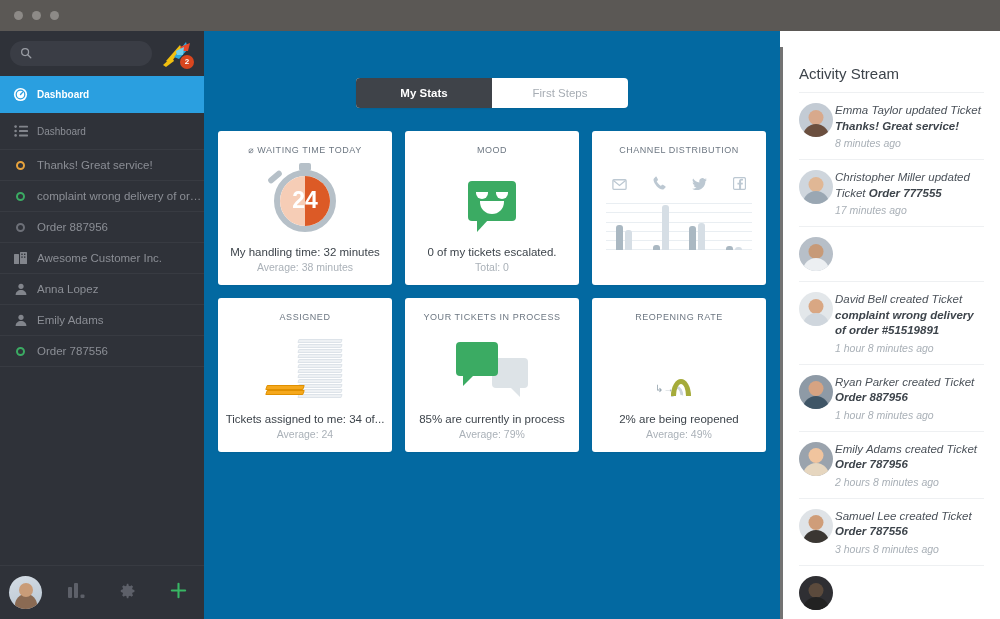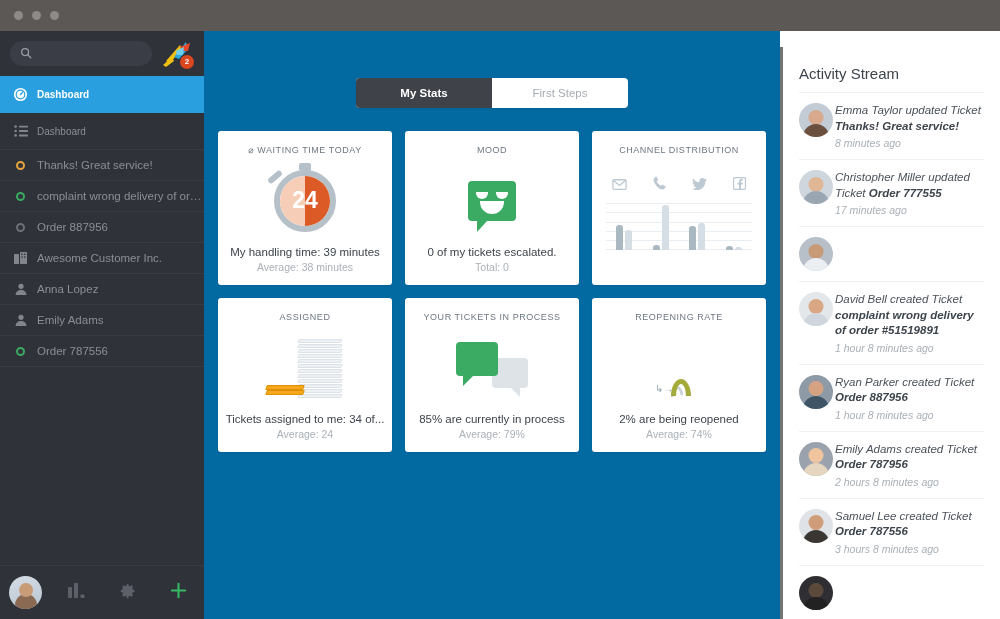--- a/index.html
+++ b/index.html
@@ -397,21 +397,21 @@
             <div class="watch">
               <div class="watch-arm"></div>
               <div class="watch-crown"></div>
               <div class="watch-ring"></div>
               <div class="watch-face">
                   <div class="half"></div>
                 </div>
               <div class="watch-num">24</div>
             </div>
           </div>
-          <div class="card-main">My handling time: 39 minutes</div>
+          <div class="card-main">My handling time: 32 minutes</div>
           <div class="card-sub">Average: 38 minutes</div>
         </div>
 
         <div class="card">
           <div class="card-title">MOOD</div>
           <div class="card-art">
             <div class="bubble">
               <span class="eye l"></span>
                 <span class="eye r"></span>
               <span class="mouth"></span>
@@ -529,21 +529,21 @@
               <div class="lock small">
                 <span class="shackle"></span><span class="bodyb"><span class="hole"></span></span>
               </div>
               <span class="arrow-mini">↳→</span>
               <div class="lock big">
                 <span class="shackle"></span><span class="bodyb"><span class="hole"></span></span>
               </div>
             </div>
           </div>
           <div class="card-main">2% are being reopened</div>
-          <div class="card-sub">Average: 74%</div>
+          <div class="card-sub">Average: 49%</div>
         </div>
 
       </div>
     </div>
 
     <div class="stream">
       <div class="stream-title">Activity Stream</div>
 
       <div class="act">
         <div class="act-av" style="background:#c3cbd4">

